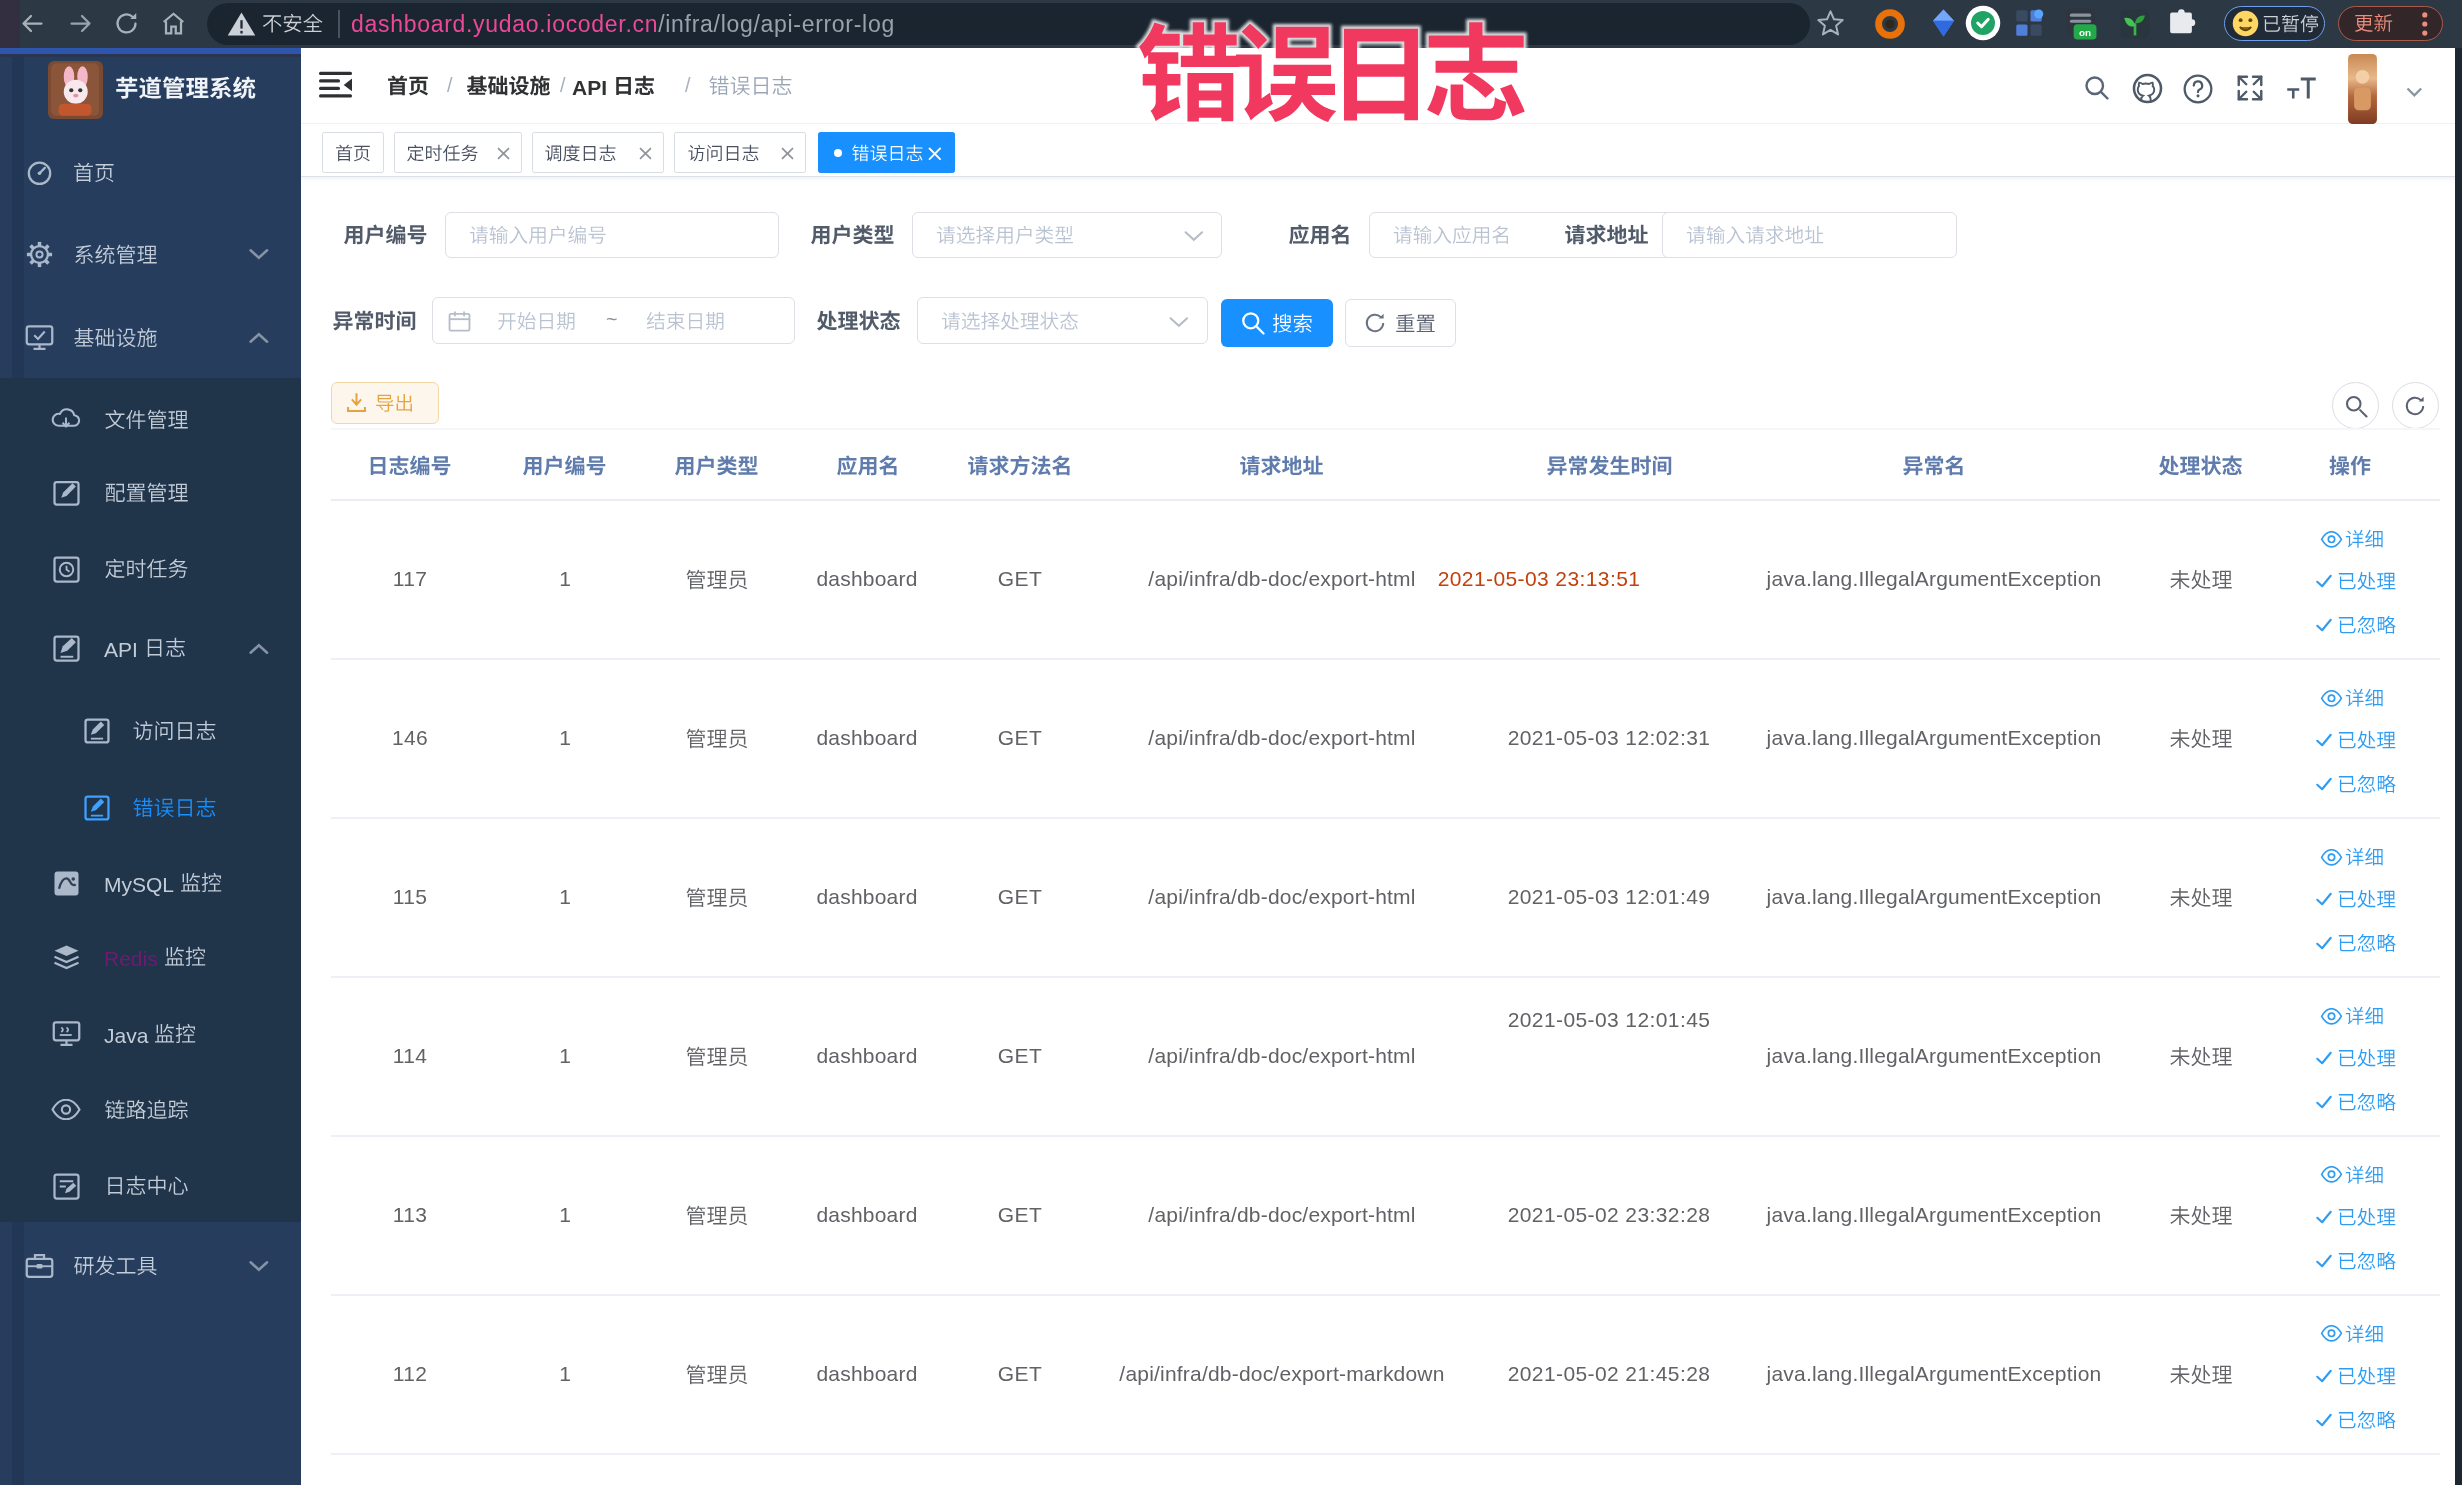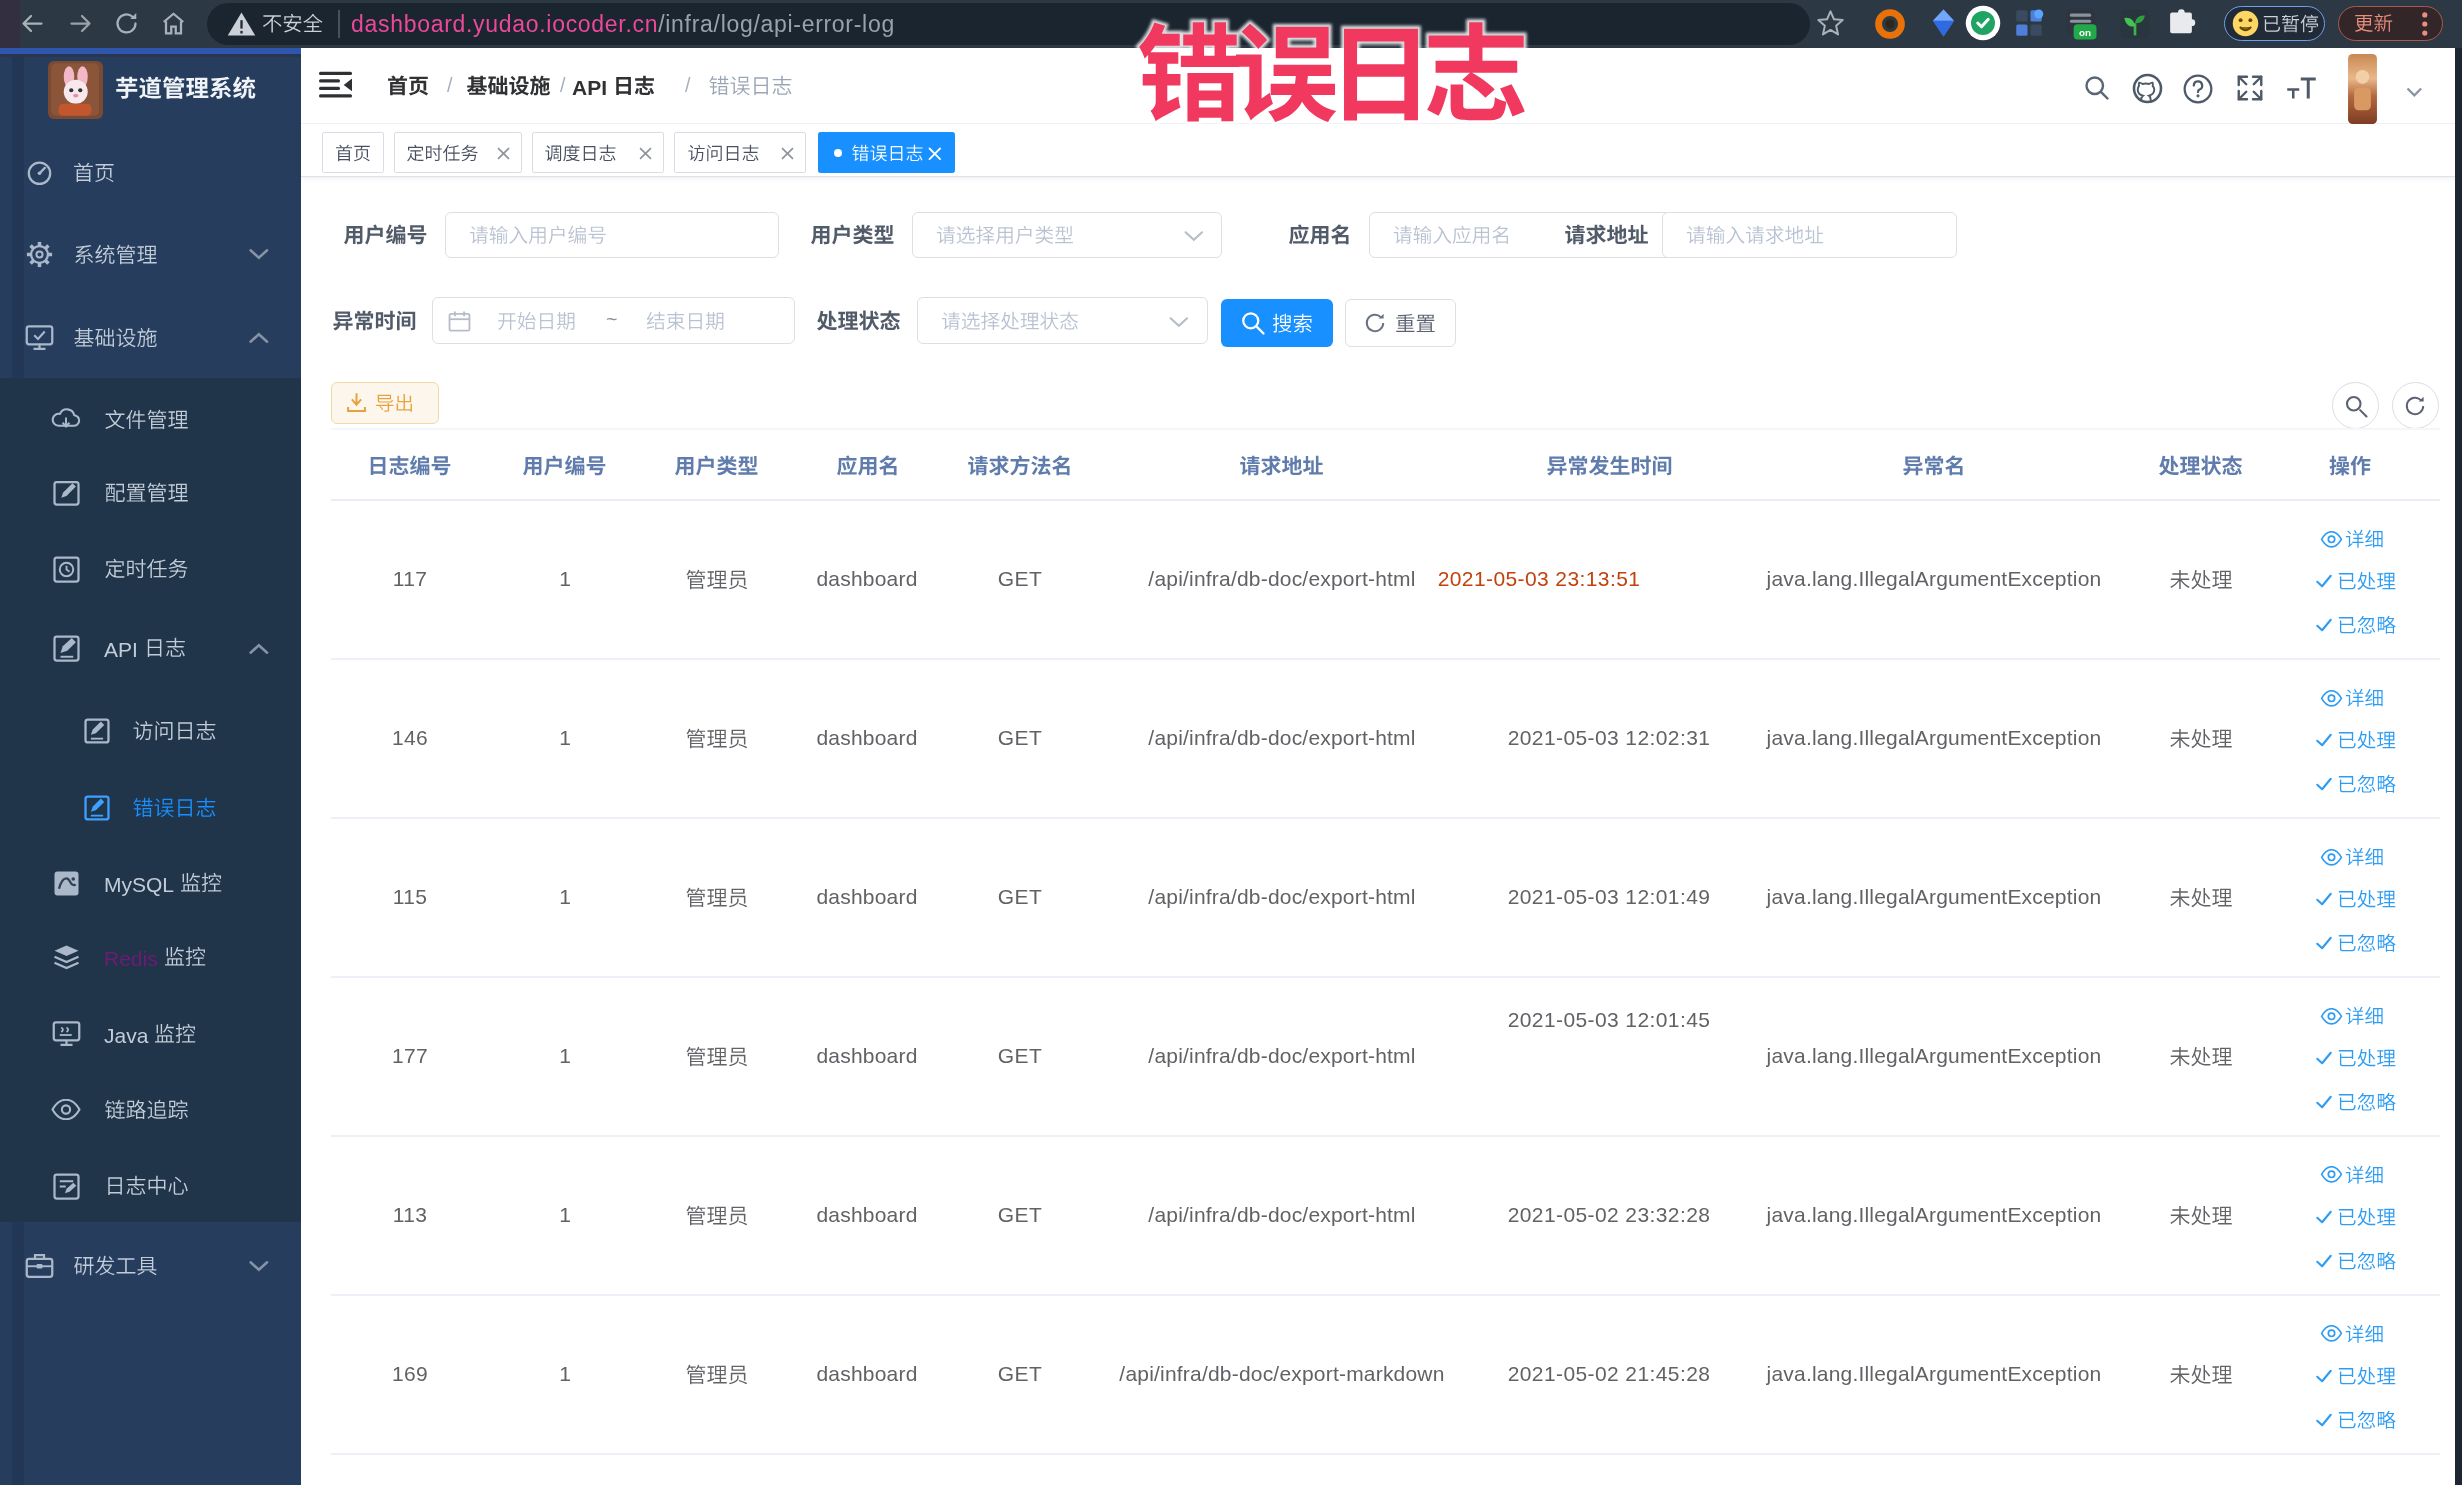--- a/index.html
+++ b/index.html
@@ -987,21 +987,21 @@
     <path d="M3 13l6.5 6L21 5" stroke="#2d9cf2" stroke-width="2.8" fill="none" stroke-linecap="round" stroke-linejoin="round"></path>
   </svg>
 <div style="position:absolute;left:2337px;top:933px">
     <svg class="z" style="width:59px;height:19.7px;" viewBox="0 -880 3000 1000" fill="#2d9cf2">
       <use href="#g3"></use>
       <use href="#g118" x="1000"></use>
       <use href="#g119" x="2000"></use>
     </svg>
   </div>
 <div style="position:absolute;left:331px;top:976px;width:2109px;height:1.5px;background:#edf0f6"></div>
-<div style="position:absolute;font:400 21px 'Liberation Sans', sans-serif;color:#606266;white-space:pre;letter-spacing:0.4px;line-height:21px;left:410px;top:1045px;transform:translateX(-50%);">177</div>
+<div style="position:absolute;font:400 21px 'Liberation Sans', sans-serif;color:#606266;white-space:pre;letter-spacing:0.4px;line-height:21px;left:410px;top:1045px;transform:translateX(-50%);">114</div>
 <div style="position:absolute;font:400 21px 'Liberation Sans', sans-serif;color:#606266;white-space:pre;letter-spacing:0px;line-height:21px;left:565px;top:1045px;transform:translateX(-50%);">1</div>
 <div style="position:absolute;left:685px;top:1046px">
     <svg class="z" style="width:64px;height:21px;" viewBox="0 -880 3000 1000" fill="#606266">
       <use href="#g18"></use>
       <use href="#g19" x="1000"></use>
       <use href="#g114" x="2000"></use>
     </svg>
   </div>
 <div style="position:absolute;font:400 21px 'Liberation Sans', sans-serif;color:#606266;white-space:pre;letter-spacing:0.2px;line-height:21px;left:867px;top:1045px;transform:translateX(-50%);">dashboard</div>
 <div style="position:absolute;font:400 21px 'Liberation Sans', sans-serif;color:#606266;white-space:pre;letter-spacing:0.4px;line-height:21px;left:1020px;top:1045px;transform:translateX(-50%);">GET</div>
@@ -1091,21 +1091,21 @@
     <path d="M3 13l6.5 6L21 5" stroke="#2d9cf2" stroke-width="2.8" fill="none" stroke-linecap="round" stroke-linejoin="round"></path>
   </svg>
 <div style="position:absolute;left:2337px;top:1251px">
     <svg class="z" style="width:59px;height:19.7px;" viewBox="0 -880 3000 1000" fill="#2d9cf2">
       <use href="#g3"></use>
       <use href="#g118" x="1000"></use>
       <use href="#g119" x="2000"></use>
     </svg>
   </div>
 <div style="position:absolute;left:331px;top:1294px;width:2109px;height:1.5px;background:#edf0f6"></div>
-<div style="position:absolute;font:400 21px 'Liberation Sans', sans-serif;color:#606266;white-space:pre;letter-spacing:0.4px;line-height:21px;left:410px;top:1363px;transform:translateX(-50%);">169</div>
+<div style="position:absolute;font:400 21px 'Liberation Sans', sans-serif;color:#606266;white-space:pre;letter-spacing:0.4px;line-height:21px;left:410px;top:1363px;transform:translateX(-50%);">112</div>
 <div style="position:absolute;font:400 21px 'Liberation Sans', sans-serif;color:#606266;white-space:pre;letter-spacing:0px;line-height:21px;left:565px;top:1363px;transform:translateX(-50%);">1</div>
 <div style="position:absolute;left:685px;top:1364px">
     <svg class="z" style="width:64px;height:21px;" viewBox="0 -880 3000 1000" fill="#606266">
       <use href="#g18"></use>
       <use href="#g19" x="1000"></use>
       <use href="#g114" x="2000"></use>
     </svg>
   </div>
 <div style="position:absolute;font:400 21px 'Liberation Sans', sans-serif;color:#606266;white-space:pre;letter-spacing:0.2px;line-height:21px;left:867px;top:1363px;transform:translateX(-50%);">dashboard</div>
 <div style="position:absolute;font:400 21px 'Liberation Sans', sans-serif;color:#606266;white-space:pre;letter-spacing:0.4px;line-height:21px;left:1020px;top:1363px;transform:translateX(-50%);">GET</div>

